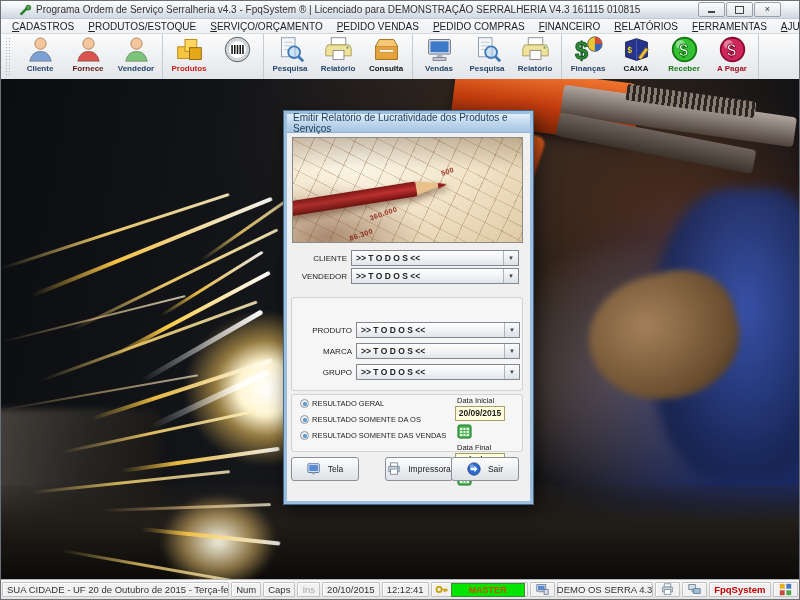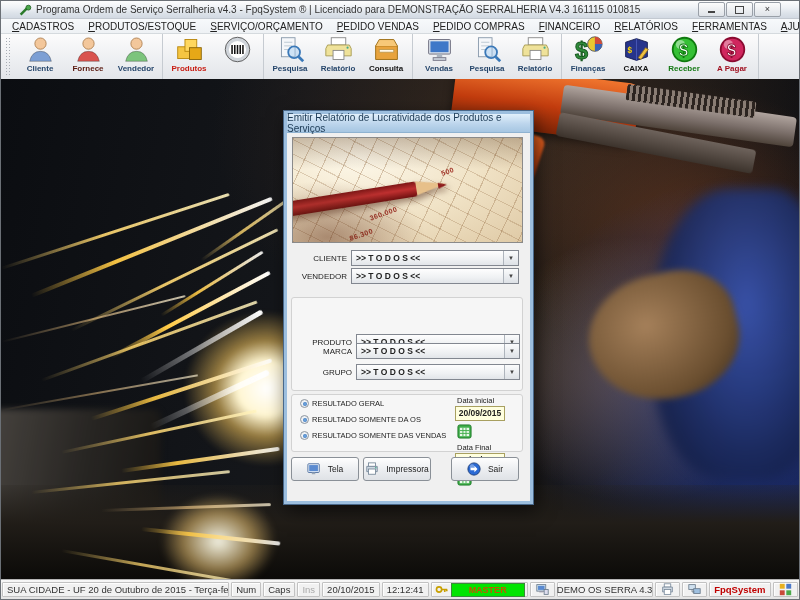--- a/index.html
+++ b/index.html
@@ -65,21 +65,21 @@
          background:radial-gradient(closest-side,rgba(255,255,240,.95),rgba(255,210,120,.5) 60%,transparent);}
   .sp{position:absolute;transform-origin:left center;border-radius:3px;filter:blur(.5px);}
   .spa{background:linear-gradient(90deg,rgba(255,215,110,0),#ffd76e 45%,#fff3c0);}
   .spb{background:linear-gradient(90deg,rgba(255,200,70,0),#ffca45 35%,#ffffff);}
   .spc{background:linear-gradient(90deg,rgba(255,210,140,0),rgba(255,210,140,.7) 50%,rgba(255,244,214,.95));}
   .spw{background:linear-gradient(90deg,rgba(255,255,255,0),#ffffff);}
   
   .dialog{position:absolute;left:283px;top:110px;width:243px;height:387px;z-index:10;background:#f0f0f0;
           border:3px solid #9cbede;box-shadow:0 0 0 1px #49688a,3px 6px 18px rgba(0,0,0,.6);box-sizing:content-box;}
   .dlg-title{height:18px;background:linear-gradient(#e2f0fb,#bcd5ec 55%,#a6c6e2);border-bottom:1px solid #8fb2d0;
-             display:flex;align-items:center;padding:0 0;font-size:10px;color:#1c3a55;}
+             display:flex;align-items:center;padding:0 6px;font-size:10px;color:#1c3a55;}
   .dlg-body{position:relative;height:369px;}
   .dlg-photo{position:absolute;left:5px;top:4px;width:229px;height:104px;border:1px solid #8a8a8a;overflow:hidden;
      background:
       repeating-linear-gradient(115deg,rgba(150,110,70,.35) 0 1px,transparent 1px 19px),
       repeating-linear-gradient(27deg,rgba(150,110,70,.28) 0 1px,transparent 1px 13px),
       radial-gradient(at 28% 18%,#fdf8ea,#f0e2c5 55%,#dfcaa6);}
   .dlg-photo .shade{position:absolute;inset:0;background:
       radial-gradient(140px 80px at 15% 95%,rgba(90,40,20,.45),transparent 70%),
       linear-gradient(rgba(60,30,10,.25),transparent 30%);}
   .ph-num{position:absolute;font-size:7px;font-weight:bold;color:#a23327;transform:rotate(-20deg);letter-spacing:.5px;}
@@ -383,21 +383,21 @@
       </div>
       <div class="field-row" style="top:135px;">
         <span class="f-label">VENDEDOR</span>
         <span class="combo">
           <span class="combo-text">&gt;&gt; T O D O S &lt;&lt;</span>
           <span class="combo-arrow">▼</span>
         </span>
       </div>
 
       <div class="gbox" style="top:164px;height:94px;">
-        <div class="field-row" style="top:36px;left:0;width:230px;">
+        <div class="field-row" style="top:24px;left:0;width:230px;">
           <span class="f-label">PRODUTO</span>
           <span class="combo" style="width:164px;">
             <span class="combo-text">&gt;&gt; T O D O S &lt;&lt;</span>
             <span class="combo-arrow">▼</span>
           </span>
         </div>
         <div class="field-row" style="top:45px;left:0;width:230px;">
           <span class="f-label">MARCA</span>
           <span class="combo" style="width:164px;">
             <span class="combo-text">&gt;&gt; T O D O S &lt;&lt;</span>
@@ -455,21 +455,21 @@
       </div>
 
       <button class="dlg-btn" style="left:4px;">
         <svg viewBox="0 0 16 16">
             <rect x="1" y="2" width="13" height="10" rx="1" fill="#e8f0fa" stroke="#4a6a9a"></rect>
             <rect x="2.5" y="3.5" width="10" height="7" fill="#5a8ad0"></rect>
             <rect x="5.5" y="12" width="4" height="2" fill="#9aa8b8"></rect>
           </svg>
         <span>Tela</span>
       </button>
-      <button class="dlg-btn" style="left:76px;">
+      <button class="dlg-btn" style="left:98px;">
         <svg viewBox="0 0 16 16">
             <rect x="4" y="1" width="8" height="4" fill="#fff" stroke="#789"></rect>
             <path d="M2 5 h12 v6 h-12 z" fill="#cfd8e2" stroke="#789"></path>
             <rect x="4" y="8" width="8" height="6" fill="#fff" stroke="#789"></rect>
             <circle cx="12.3" cy="6.5" r=".9" fill="#4a8"></circle>
           </svg>
         <span>Impressora</span>
       </button>
       <button class="dlg-btn" style="left:164px;">
         <svg viewBox="0 0 16 16">

